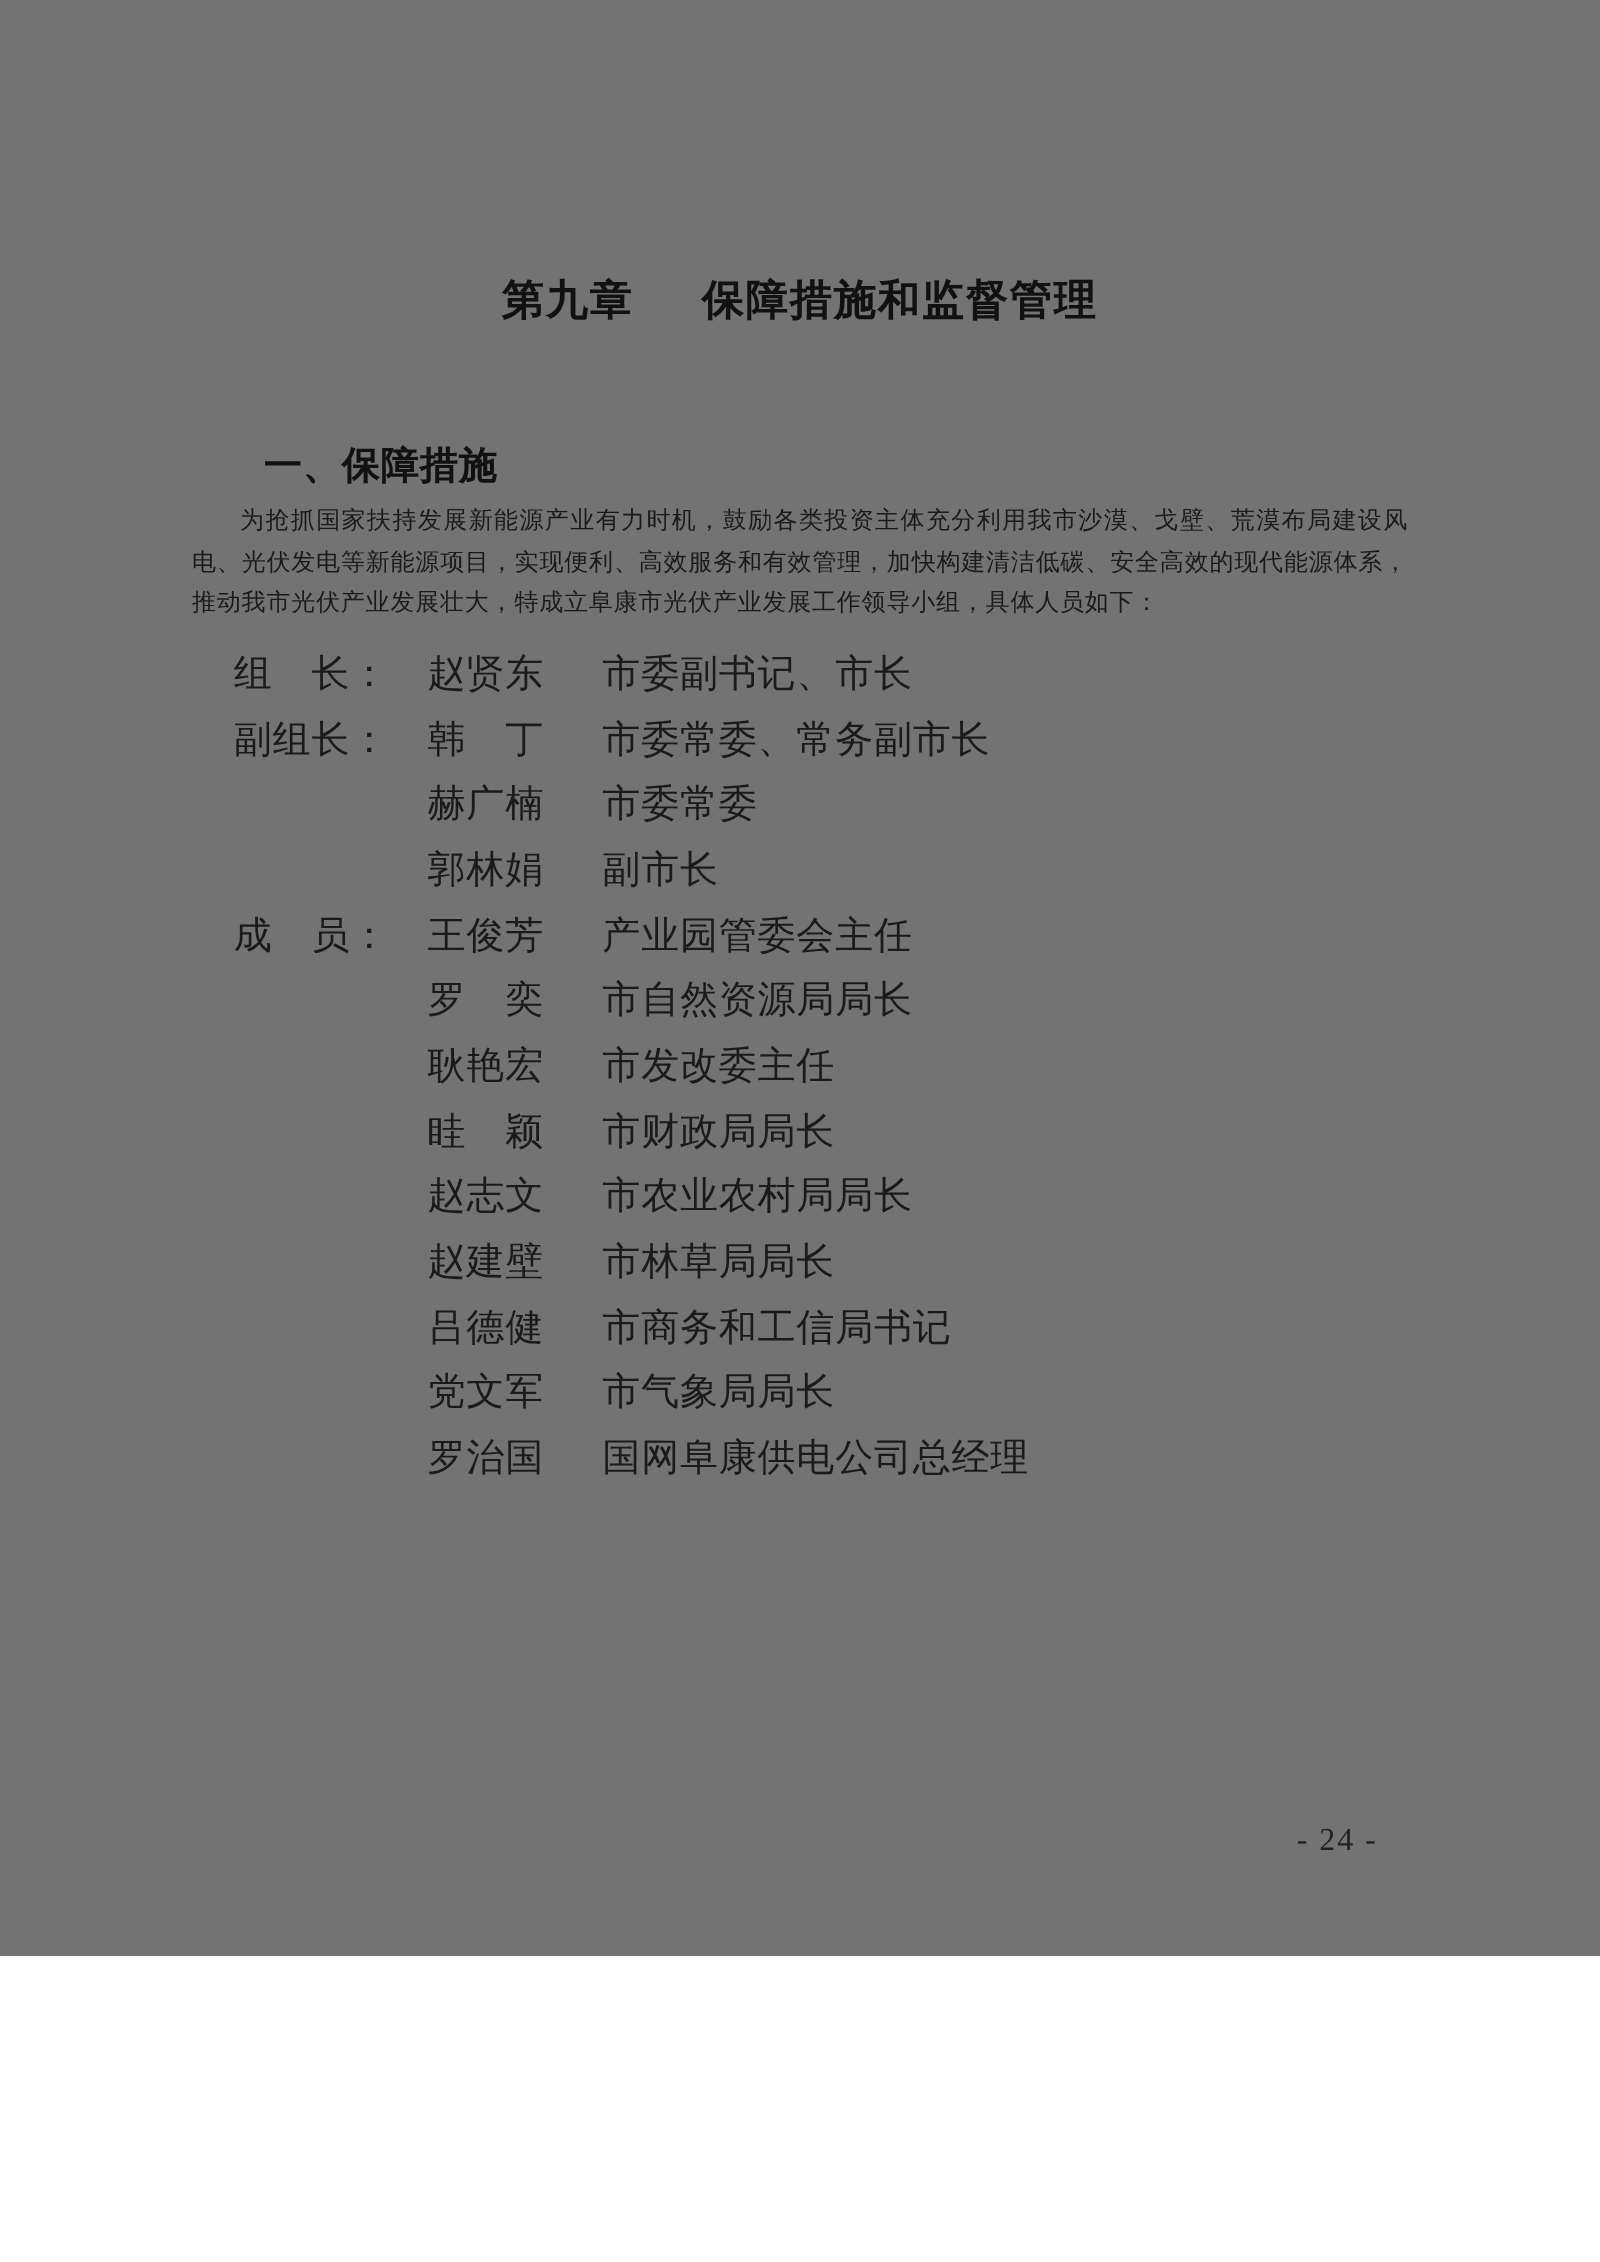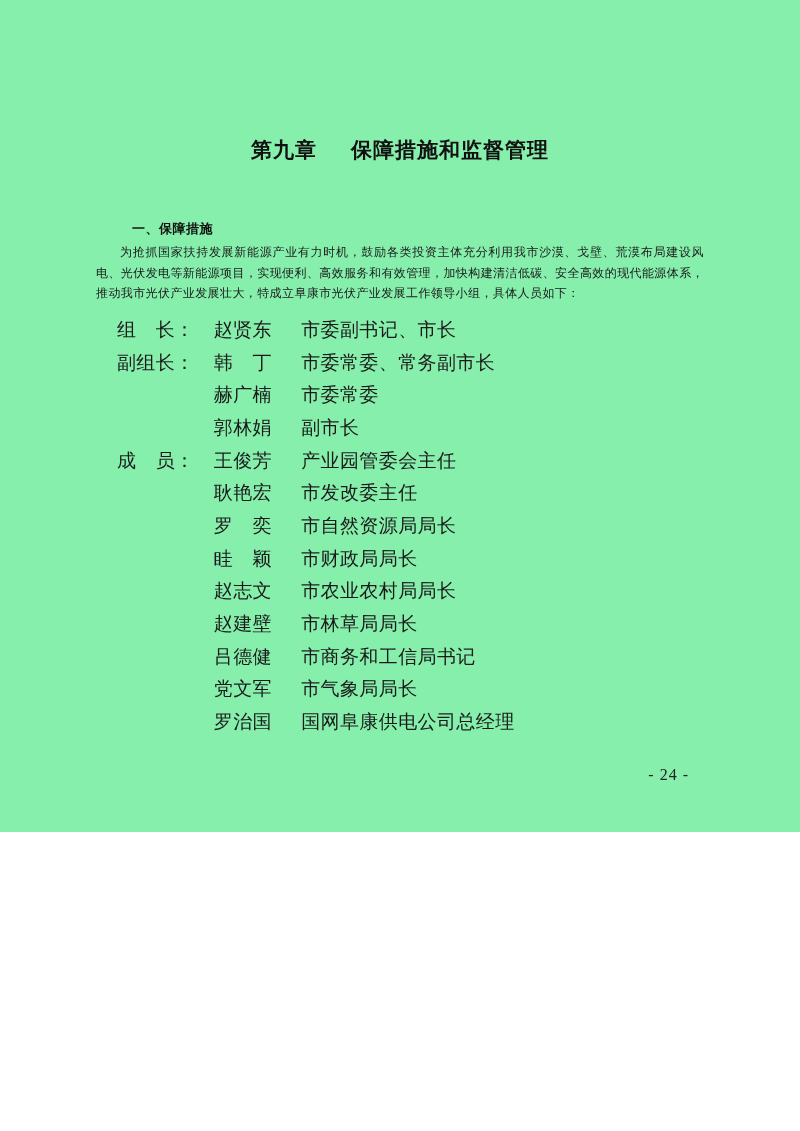--- a/index.html
+++ b/index.html
@@ -10,40 +10,40 @@
   body {
     width: 800px;
     height: 1131px;
     font-family: "Liberation Serif", "DejaVu Serif", serif;
     color: #1a1a1a;
     position: relative;
     overflow: hidden;
   }
   .page {
     width: 800px;
-    height: 832px;
+    height: 978px;
     box-sizing: border-box;
     padding: 118px 96px 40px 96px;
     position: relative;
-    background: #86efac;
+    background: #737373;
   }
   .chapter-title {
     text-align: center;
     font-size: 21px;
     font-weight: bold;
     letter-spacing: 1px;
     margin: 18px 0 0 0;
     color: #111;
   }
   .chapter-title .gap {
     display: inline-block;
     width: 34px;
   }
   .section-heading {
-    font-size: 13px;
+    font-size: 19px;
     font-weight: bold;
     margin-top: 56px;
     margin-bottom: 4px;
     letter-spacing: 0.5px;
     padding-left: 36px;
     color: #111;
   }
   .subsection-heading {
     font-size: 19px;
     font-weight: bold;
@@ -108,22 +108,22 @@
 
 
   <p class="body-para">为抢抓国家扶持发展新能源产业有力时机，鼓励各类投资主体充分利用我市沙漠、戈壁、荒漠布局建设风电、光伏发电等新能源项目，实现便利、高效服务和有效管理，加快构建清洁低碳、安全高效的现代能源体系，推动我市光伏产业发展壮大，特成立阜康市光伏产业发展工作领导小组，具体人员如下：</p>
 
   <div class="roster" id="roster">
       <div class="roster-row"><span class="roster-role">组　长：</span><span class="roster-name">赵贤东</span><span class="roster-post">市委副书记、市长</span></div>
       <div class="roster-row"><span class="roster-role">副组长：</span><span class="roster-name">韩　丁</span><span class="roster-post">市委常委、常务副市长</span></div>
       <div class="roster-row"><span class="roster-role"></span><span class="roster-name">赫广楠</span><span class="roster-post">市委常委</span></div>
       <div class="roster-row"><span class="roster-role"></span><span class="roster-name">郭林娟</span><span class="roster-post">副市长</span></div>
       <div class="roster-row"><span class="roster-role">成　员：</span><span class="roster-name">王俊芳</span><span class="roster-post">产业园管委会主任</span></div>
+      <div class="roster-row"><span class="roster-role"></span><span class="roster-name">罗　奕</span><span class="roster-post">市自然资源局局长</span></div>
       <div class="roster-row"><span class="roster-role"></span><span class="roster-name">耿艳宏</span><span class="roster-post">市发改委主任</span></div>
-      <div class="roster-row"><span class="roster-role"></span><span class="roster-name">罗　奕</span><span class="roster-post">市自然资源局局长</span></div>
       <div class="roster-row"><span class="roster-role"></span><span class="roster-name">眭　颖</span><span class="roster-post">市财政局局长</span></div>
       <div class="roster-row"><span class="roster-role"></span><span class="roster-name">赵志文</span><span class="roster-post">市农业农村局局长</span></div>
       <div class="roster-row"><span class="roster-role"></span><span class="roster-name">赵建壁</span><span class="roster-post">市林草局局长</span></div>
       <div class="roster-row"><span class="roster-role"></span><span class="roster-name">吕德健</span><span class="roster-post">市商务和工信局书记</span></div>
       <div class="roster-row"><span class="roster-role"></span><span class="roster-name">党文军</span><span class="roster-post">市气象局局长</span></div>
       <div class="roster-row"><span class="roster-role"></span><span class="roster-name">罗治国</span><span class="roster-post">国网阜康供电公司总经理</span></div>
     </div>
 
   <div class="page-number">- 24 -</div>
 

